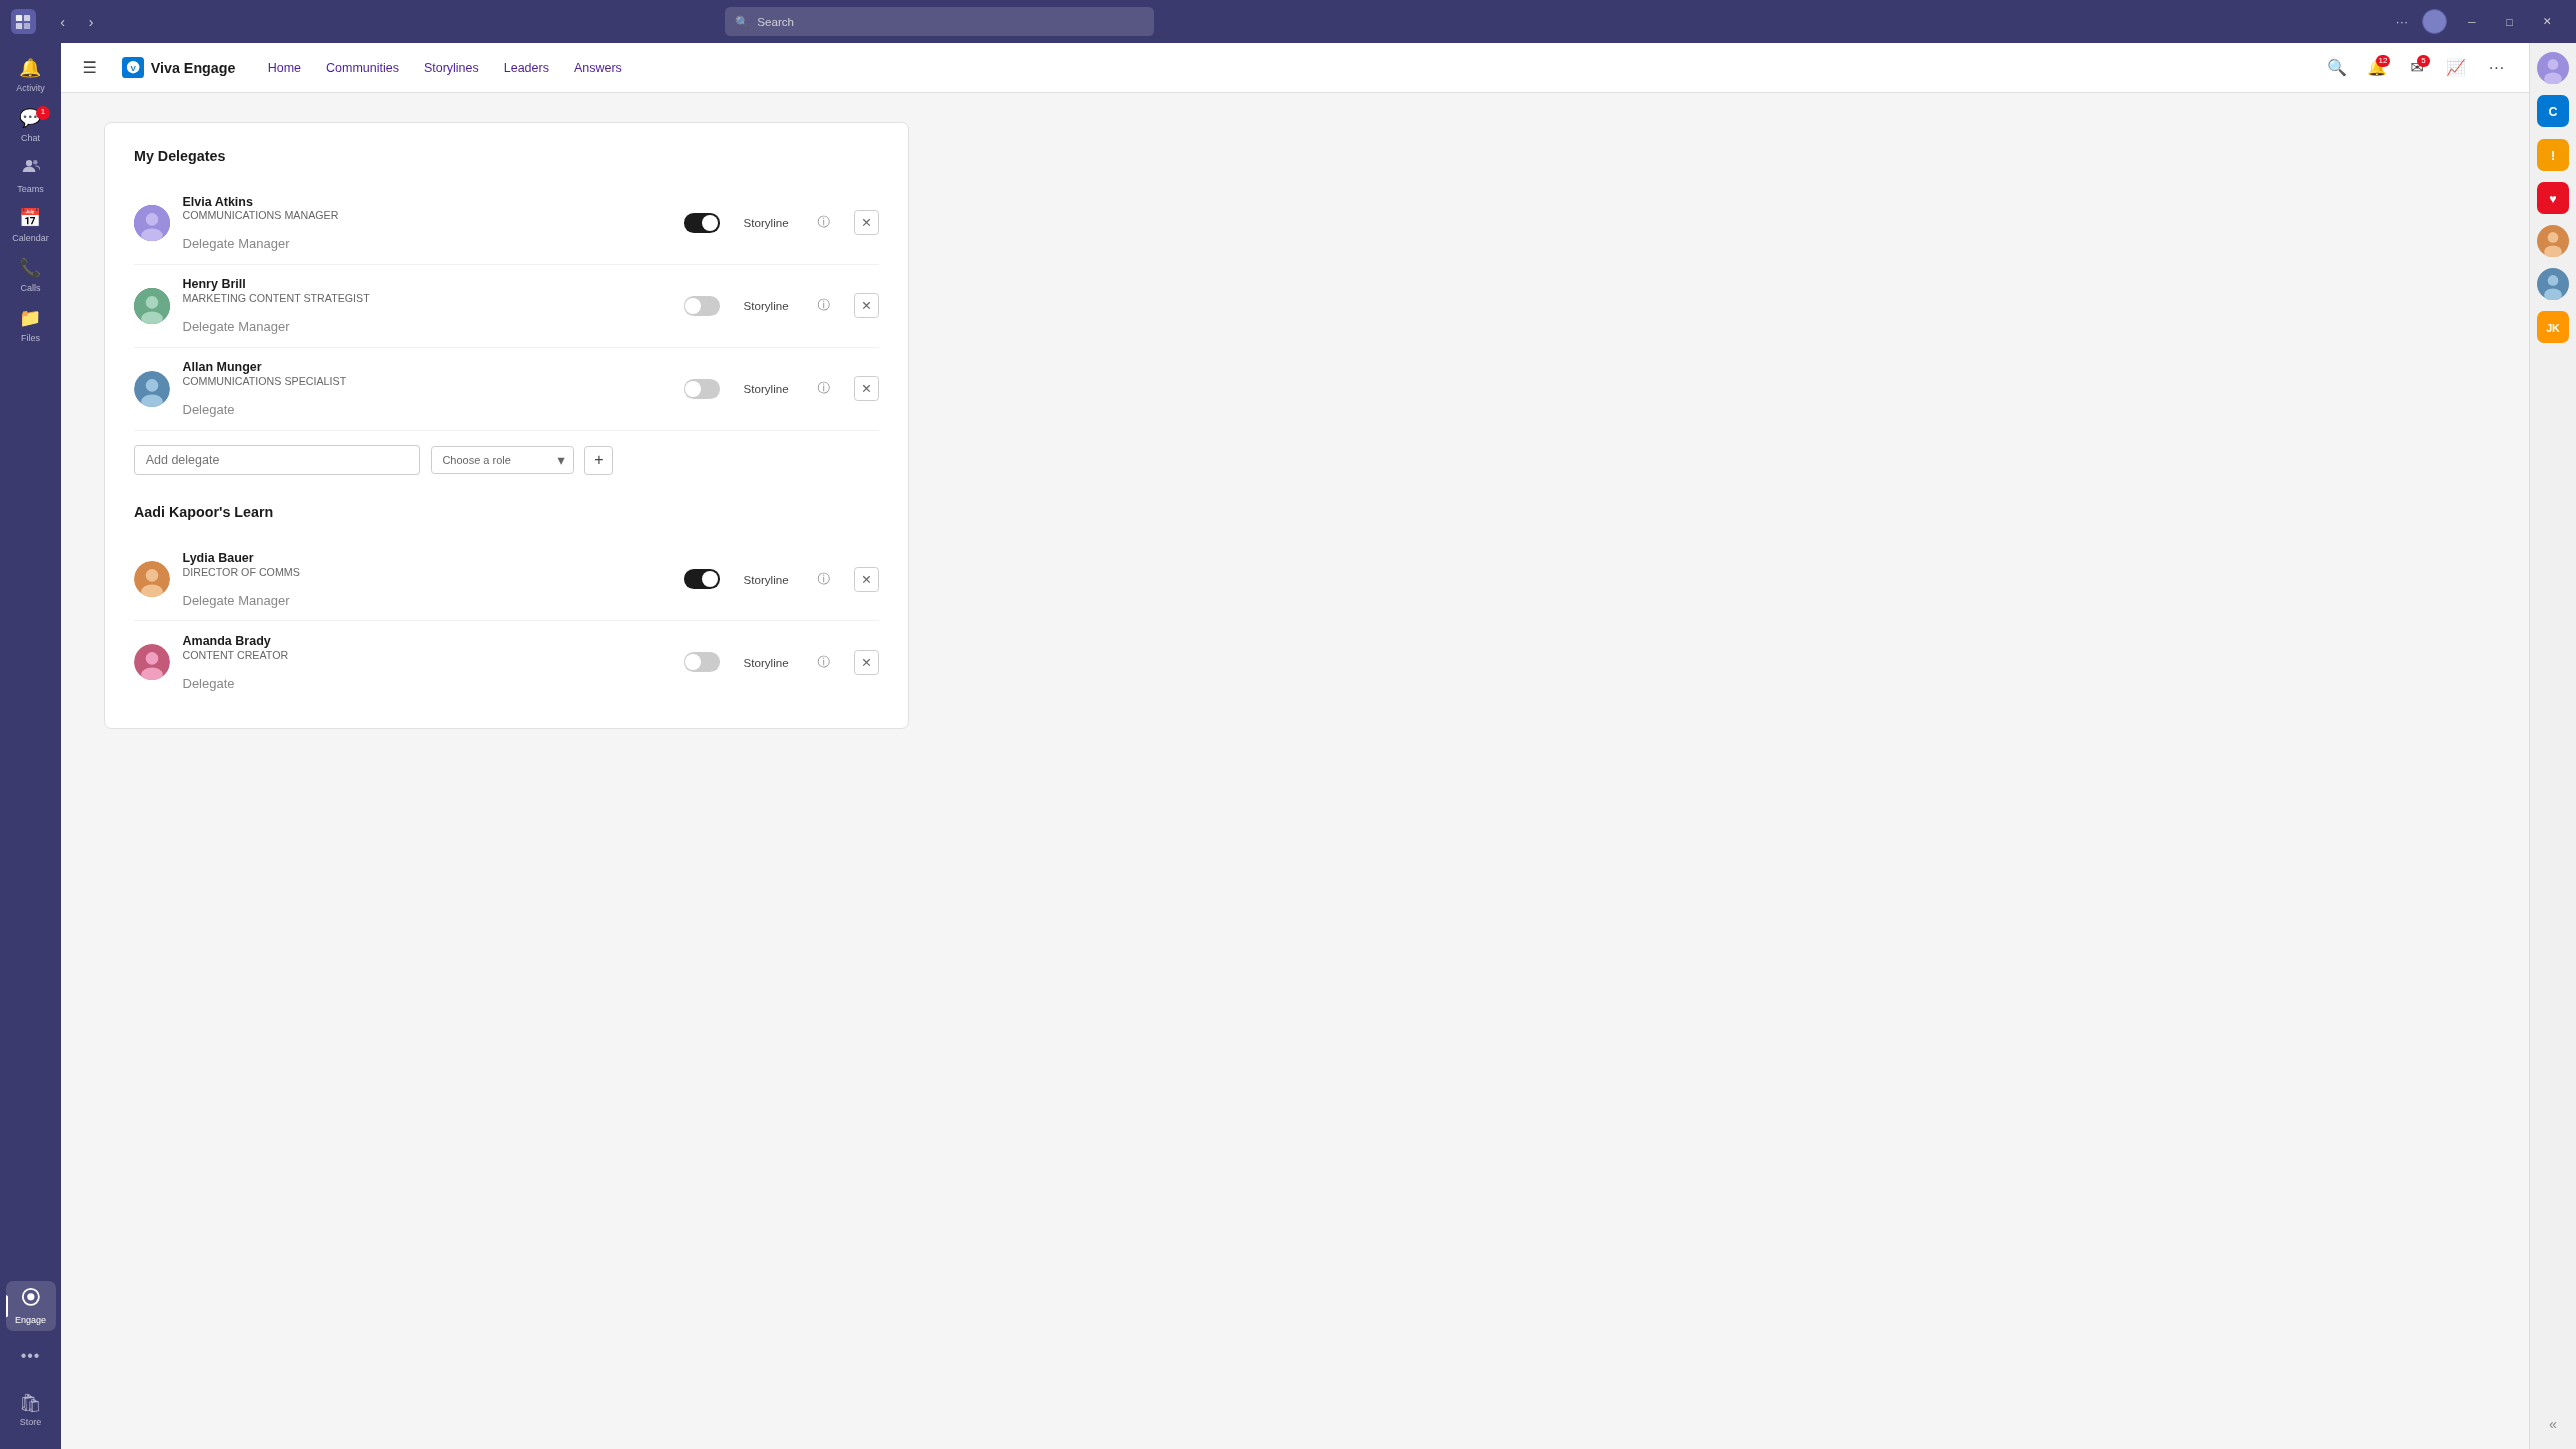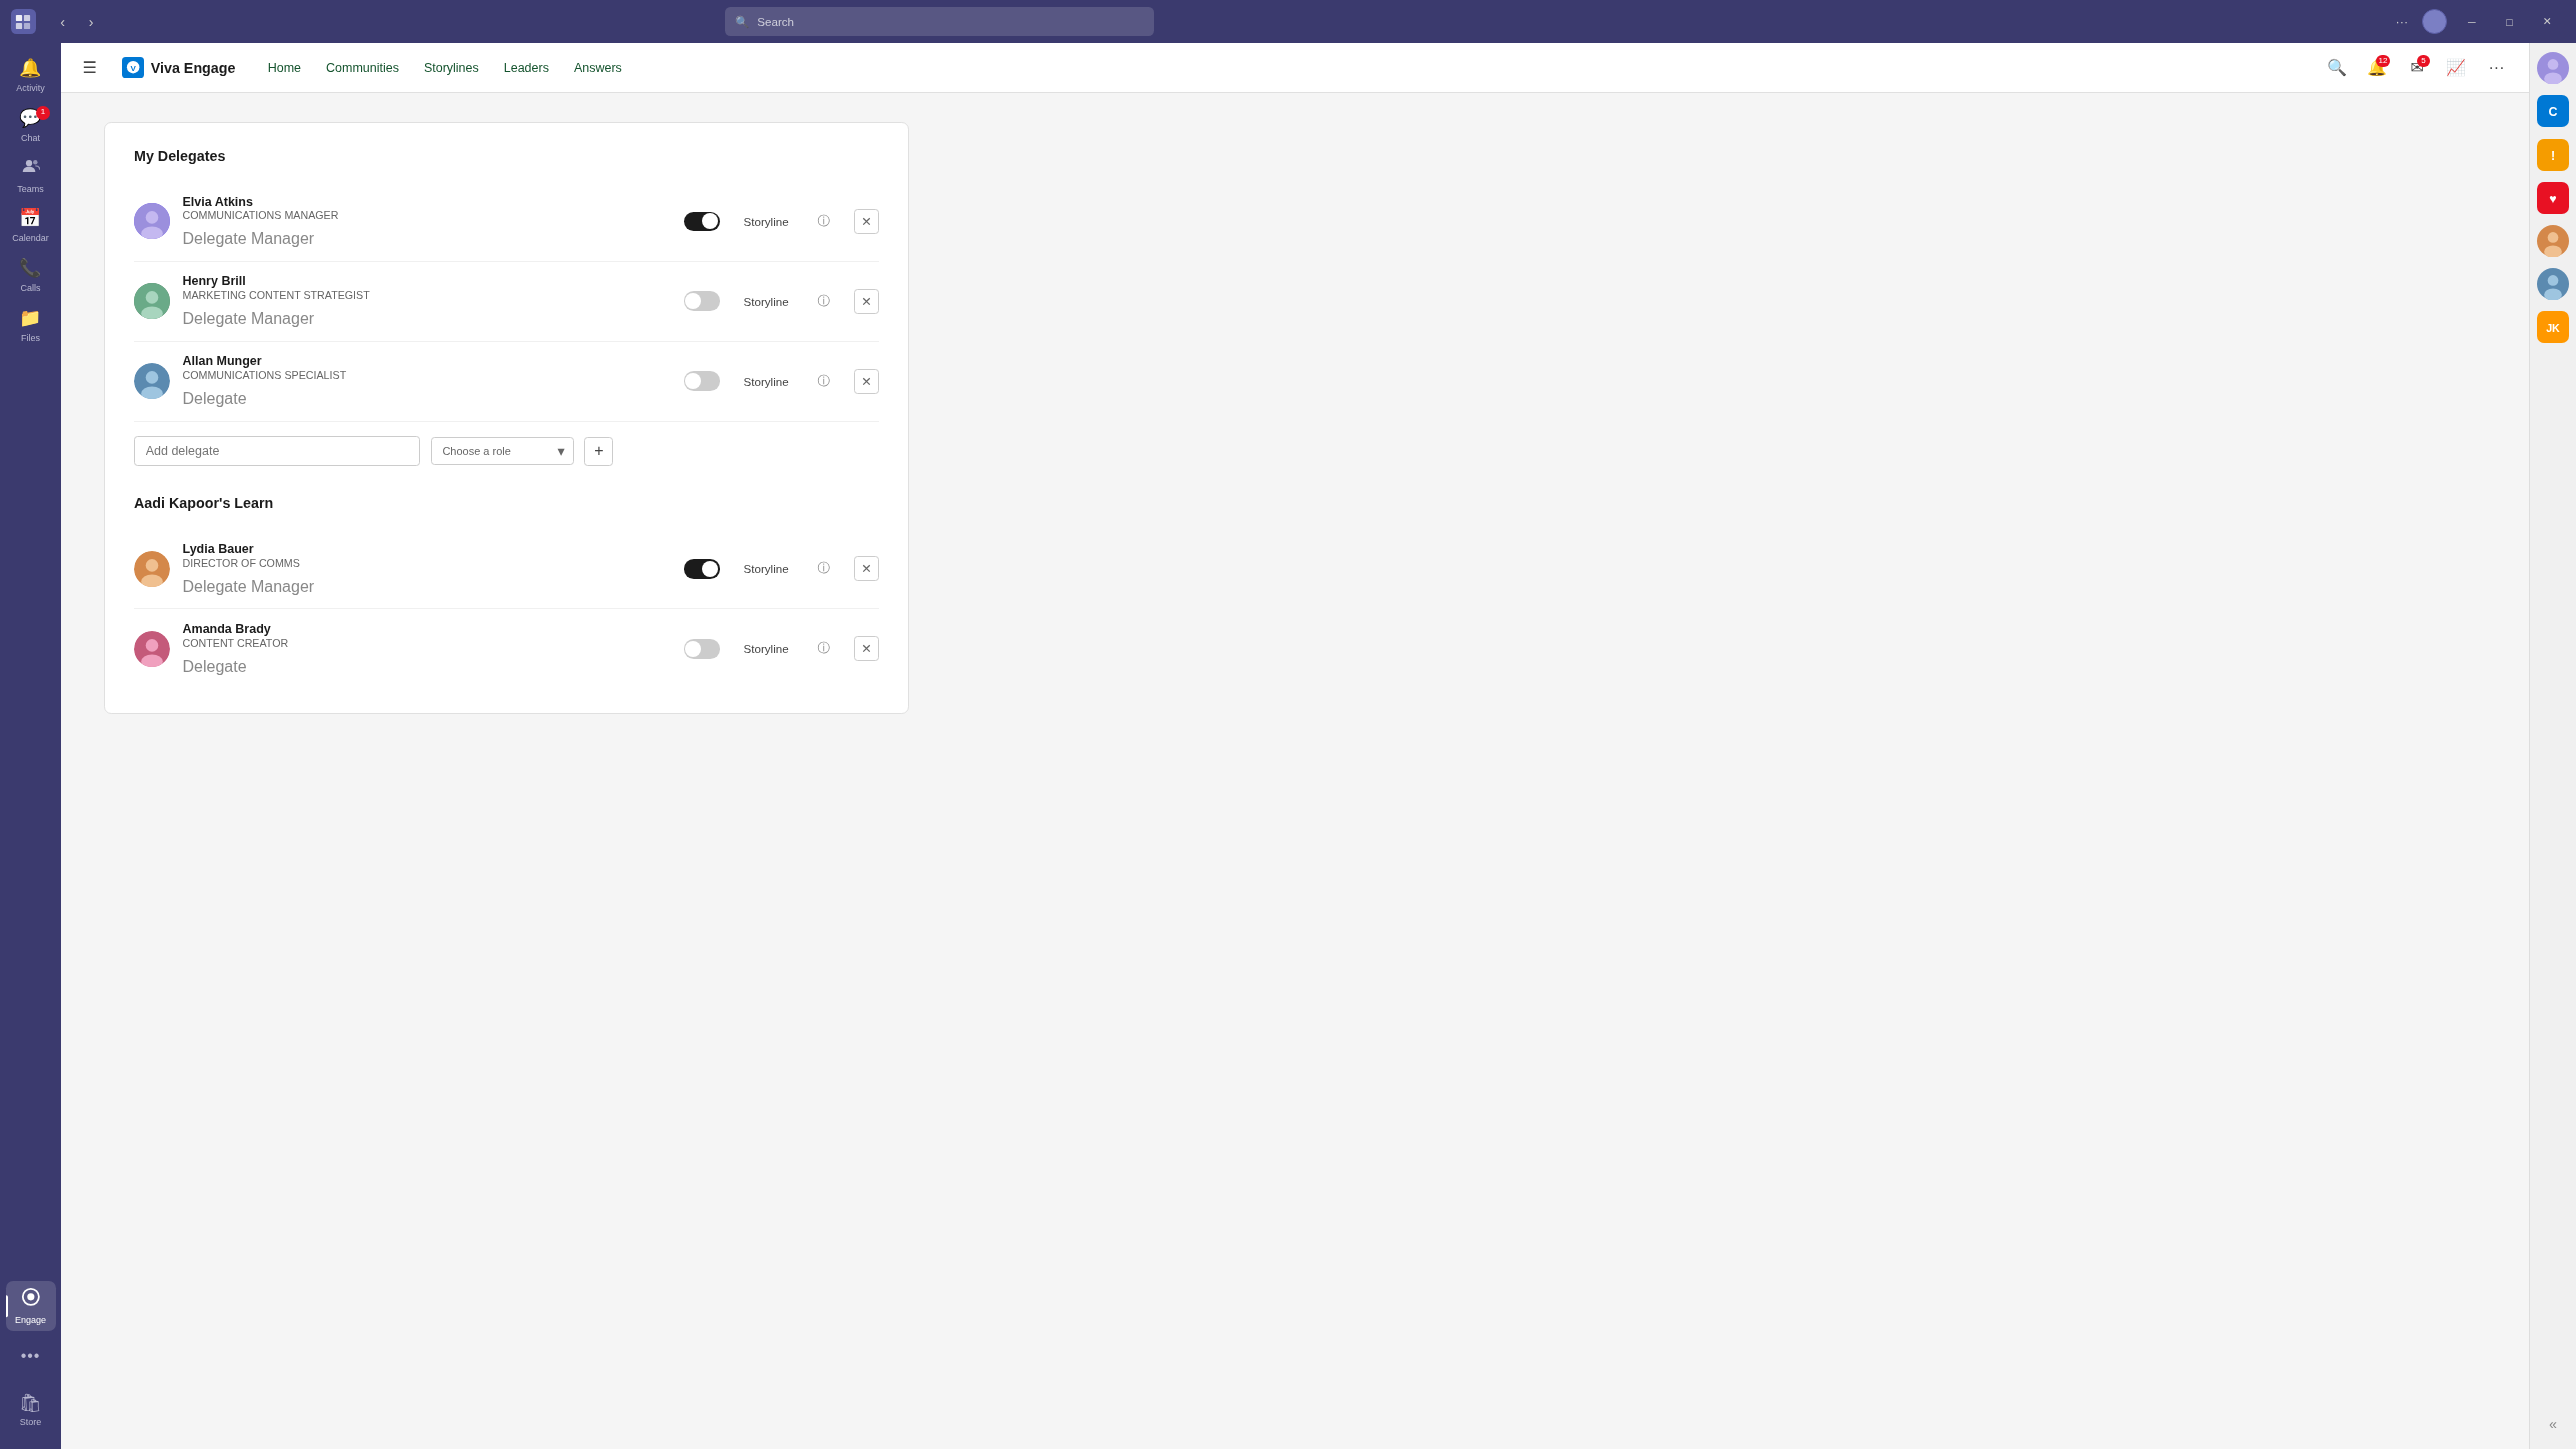--- a/index.html
+++ b/index.html
@@ -144,21 +144,21 @@
       width: 21.5px; height: 21.5px;
       background: #0078d4; border-radius: 3.6px;
       display: flex; align-items: center; justify-content: center;
       color: white; font-size: 10.7px;
     }
     .brand-name { font-size: 14.3px; font-weight: 600; color: #1b1b1b; }
     .top-nav-links { display: flex; gap: 3.6px; }
     .nav-link {
       background: none; border: none; cursor: pointer;
       padding: 5.4px 10.7px; border-radius: 3.6px;
-      font-size: 12.5px; color: #14532d;
+      font-size: 12.5px; color: #4c1d95;
     }
     .top-nav-right {
       margin-left: auto; display: flex; align-items: center; gap: 10.7px;
     }
     .top-nav-icon-btn {
       background: none; border: none; cursor: pointer;
       width: 29px; height: 29px; border-radius: 3.6px;
       display: flex; align-items: center; justify-content: center;
       font-size: 16px; color: #444; position: relative;
     }
@@ -199,21 +199,21 @@
     .delegate-row:last-of-type { border-bottom: none; }
     .delegate-avatar {
       width: 36px; height: 36px; border-radius: 50%;
       overflow: hidden; flex-shrink: 0; margin-right: 12.5px;
       display: flex; align-items: center; justify-content: center;
       font-size: 12.5px; font-weight: 600; color: white;
     }
     .delegate-info { flex: 1; }
     .delegate-name { font-size: 12.5px; font-weight: 700; color: #1b1b1b; }
     .delegate-title { font-size: 10.7px; color: #666; text-transform: uppercase; margin-top: 0.9px; }
-    .delegate-role-label { font-size: 16px; color: #888; margin-top: 9px; }
+    .delegate-role-label { font-size: 13px; color: #888; margin-top: 15px; }
     .delegate-controls {
       display: flex; align-items: center; gap: 24px; justify-content: space-between;
     }
 
     
     .toggle {
       position: relative; width: 36px; height: 19.7px; cursor: pointer;
     }
     .toggle-track {
       position: absolute; top: 0; left: 0; right: 0; bottom: 0;

